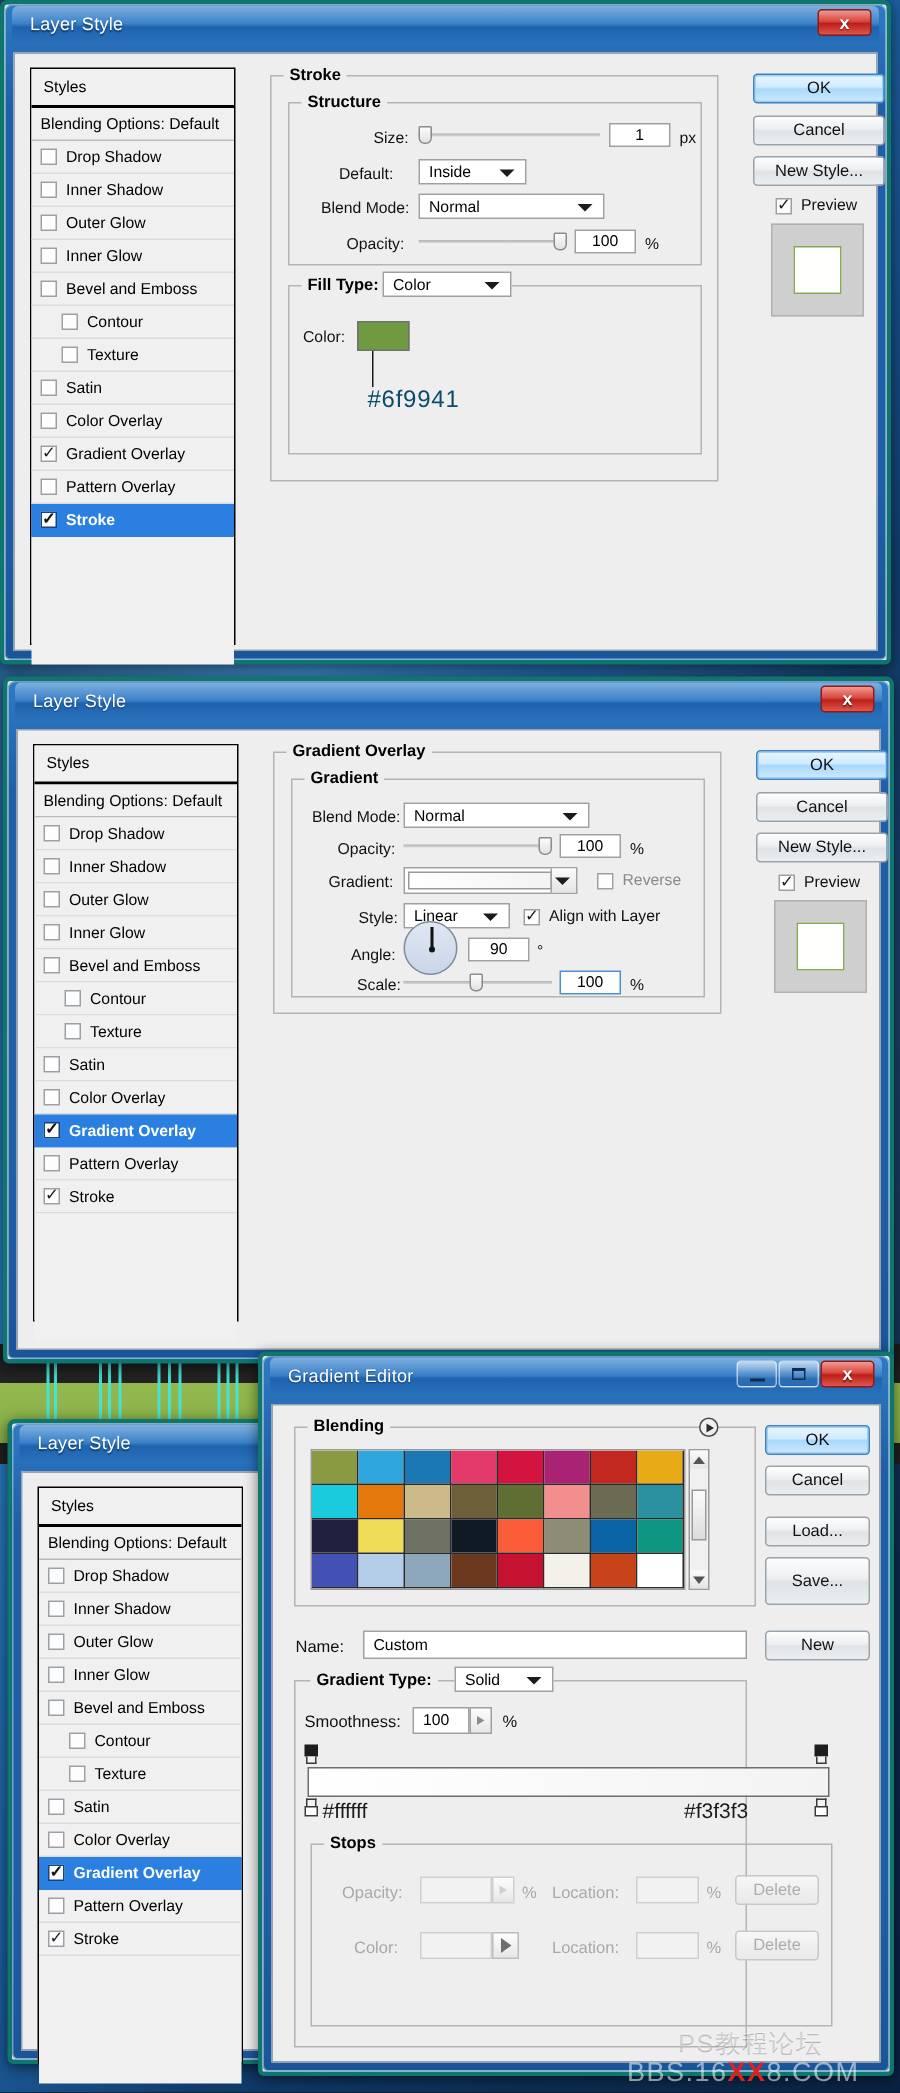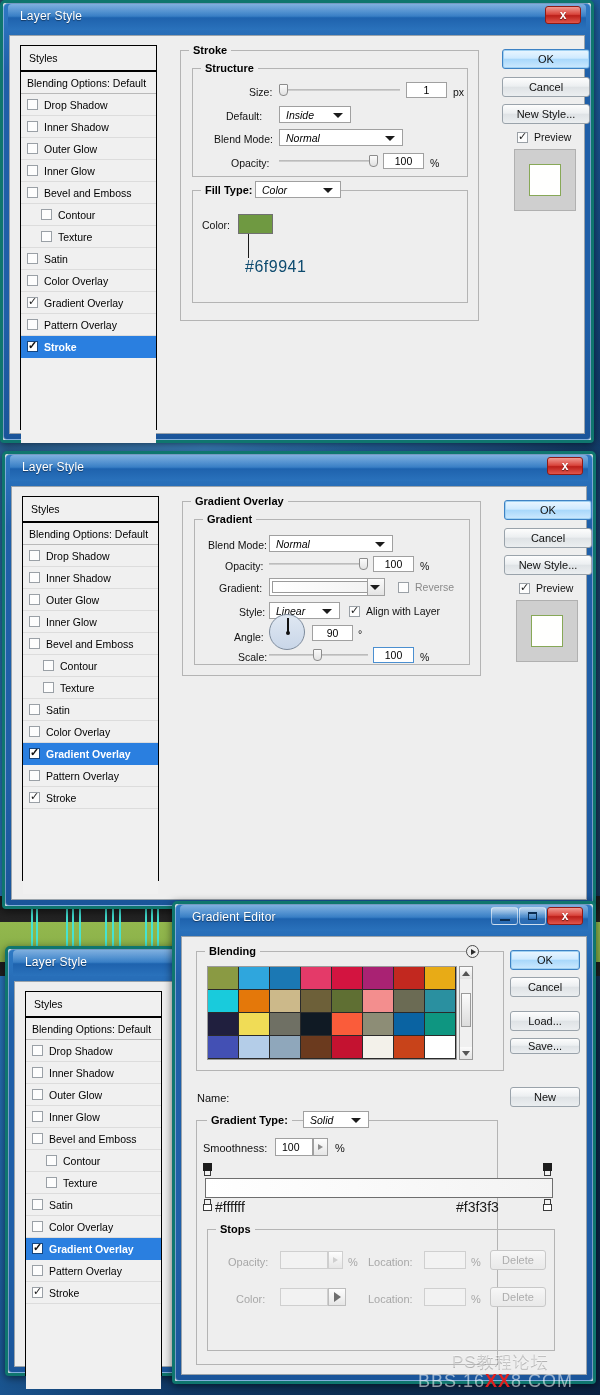--- a/index.html
+++ b/index.html
@@ -132,21 +132,21 @@
   .field{
     position:absolute; background:#fff; border:1px solid #a0a0a0;
     font-size:10.5px; display:flex; align-items:center; padding-left:6px;
   }
   .field.center{ justify-content:center; padding-left:0; }
   .field.focus{ border:1px solid #4b8fd0; }
   .field.dim{ background:#f2f2f2; border-color:#cfcfcf; color:#bdbdbd;}
 
   .combo{
     position:absolute; background:#fff; border:1px solid #a0a0a0;
-    font-size:10.5px; display:flex; align-items:center; padding-left:6px;font-style:italic;
+    font-size:10.5px; display:flex; align-items:center; padding-left:6px;
   }
   .combo .arrow{
     position:absolute; right:7px; top:50%; margin-top:-2px;
     width:0;height:0;border-left:5px solid transparent;border-right:5px solid transparent;
     border-top:5px solid #1b1b1b;
   }
   .spin{
     position:absolute; width:15px; border:1px solid #a0a0a0; background:linear-gradient(#fdfdfd,#e6e6e6);
     display:flex; align-items:center; justify-content:center;
   }
@@ -670,20 +670,21 @@
               <span class="tri-u"></span>
             </div>
           <div class="thumb"></div>
           <div class="dn">
               <span class="tri-d"></span>
             </div>
         </div>
       </div>
 
       <div class="lbl" style="position:absolute;left:15px;top:155px;font-size:11px;">Name:</div>
+      <div class="field" style="left:60px; top:150px; width:256px; height:19px;">Custom</div>
 
       <div class="grp" style="left:14px; top:183px; width:302px; height:245px;">
         <div class="legend" style="left:10px">Gradient Type:</div>
         <div class="combo" style="left:106px; top:-10px; width:66px; height:17px; z-index:2;">
           <span>Solid</span>
           <span class="arrow"></span>
         </div>
 
         <div class="lbl" style="position:absolute;left:6px;top:21px;font-size:11px;">Smoothness:</div>
         <div class="field" style="left:78px; top:17px; width:38px; height:18px;">100</div>
@@ -734,20 +735,20 @@
           <div class="lbl" style="position:absolute;left:160px;top:63px;color:#a8a8a8;font-size:11px;">Location:</div>
           <div class="field dim" style="left:216px; top:58px; width:42px; height:18px;"></div>
           <div class="lbl" style="position:absolute;left:263px;top:63px;color:#a8a8a8;font-size:11px;">%</div>
           <div class="btn dim" style="left:282px; top:57px; width:56px; height:20px;">Delete</div>
         </div>
       </div>
 
       <div class="btn primary" style="left:328px; top:13px; width:70px; height:20px;">OK</div>
       <div class="btn" style="left:328px; top:40px; width:70px; height:20px;">Cancel</div>
       <div class="btn" style="left:328px; top:74px; width:70px; height:20px;">Load...</div>
-      <div class="btn" style="left:328px; top:101px; width:70px; height:16px;">Save...</div>
+      <div class="btn" style="left:328px; top:101px; width:70px; height:32px;">Save...</div>
       <div class="btn" style="left:328px; top:150px; width:70px; height:20px;">New</div>
     </div>
   </div>
 </div>
 
 <div class="wm" style="left:452px; top:1350px;">PS教程论坛</div>
 <div class="wm2" style="left:418px; top:1371px;"><span>BBS.16</span><b>XX</b><span>8.COM</span></div>
 
 </body></html>

